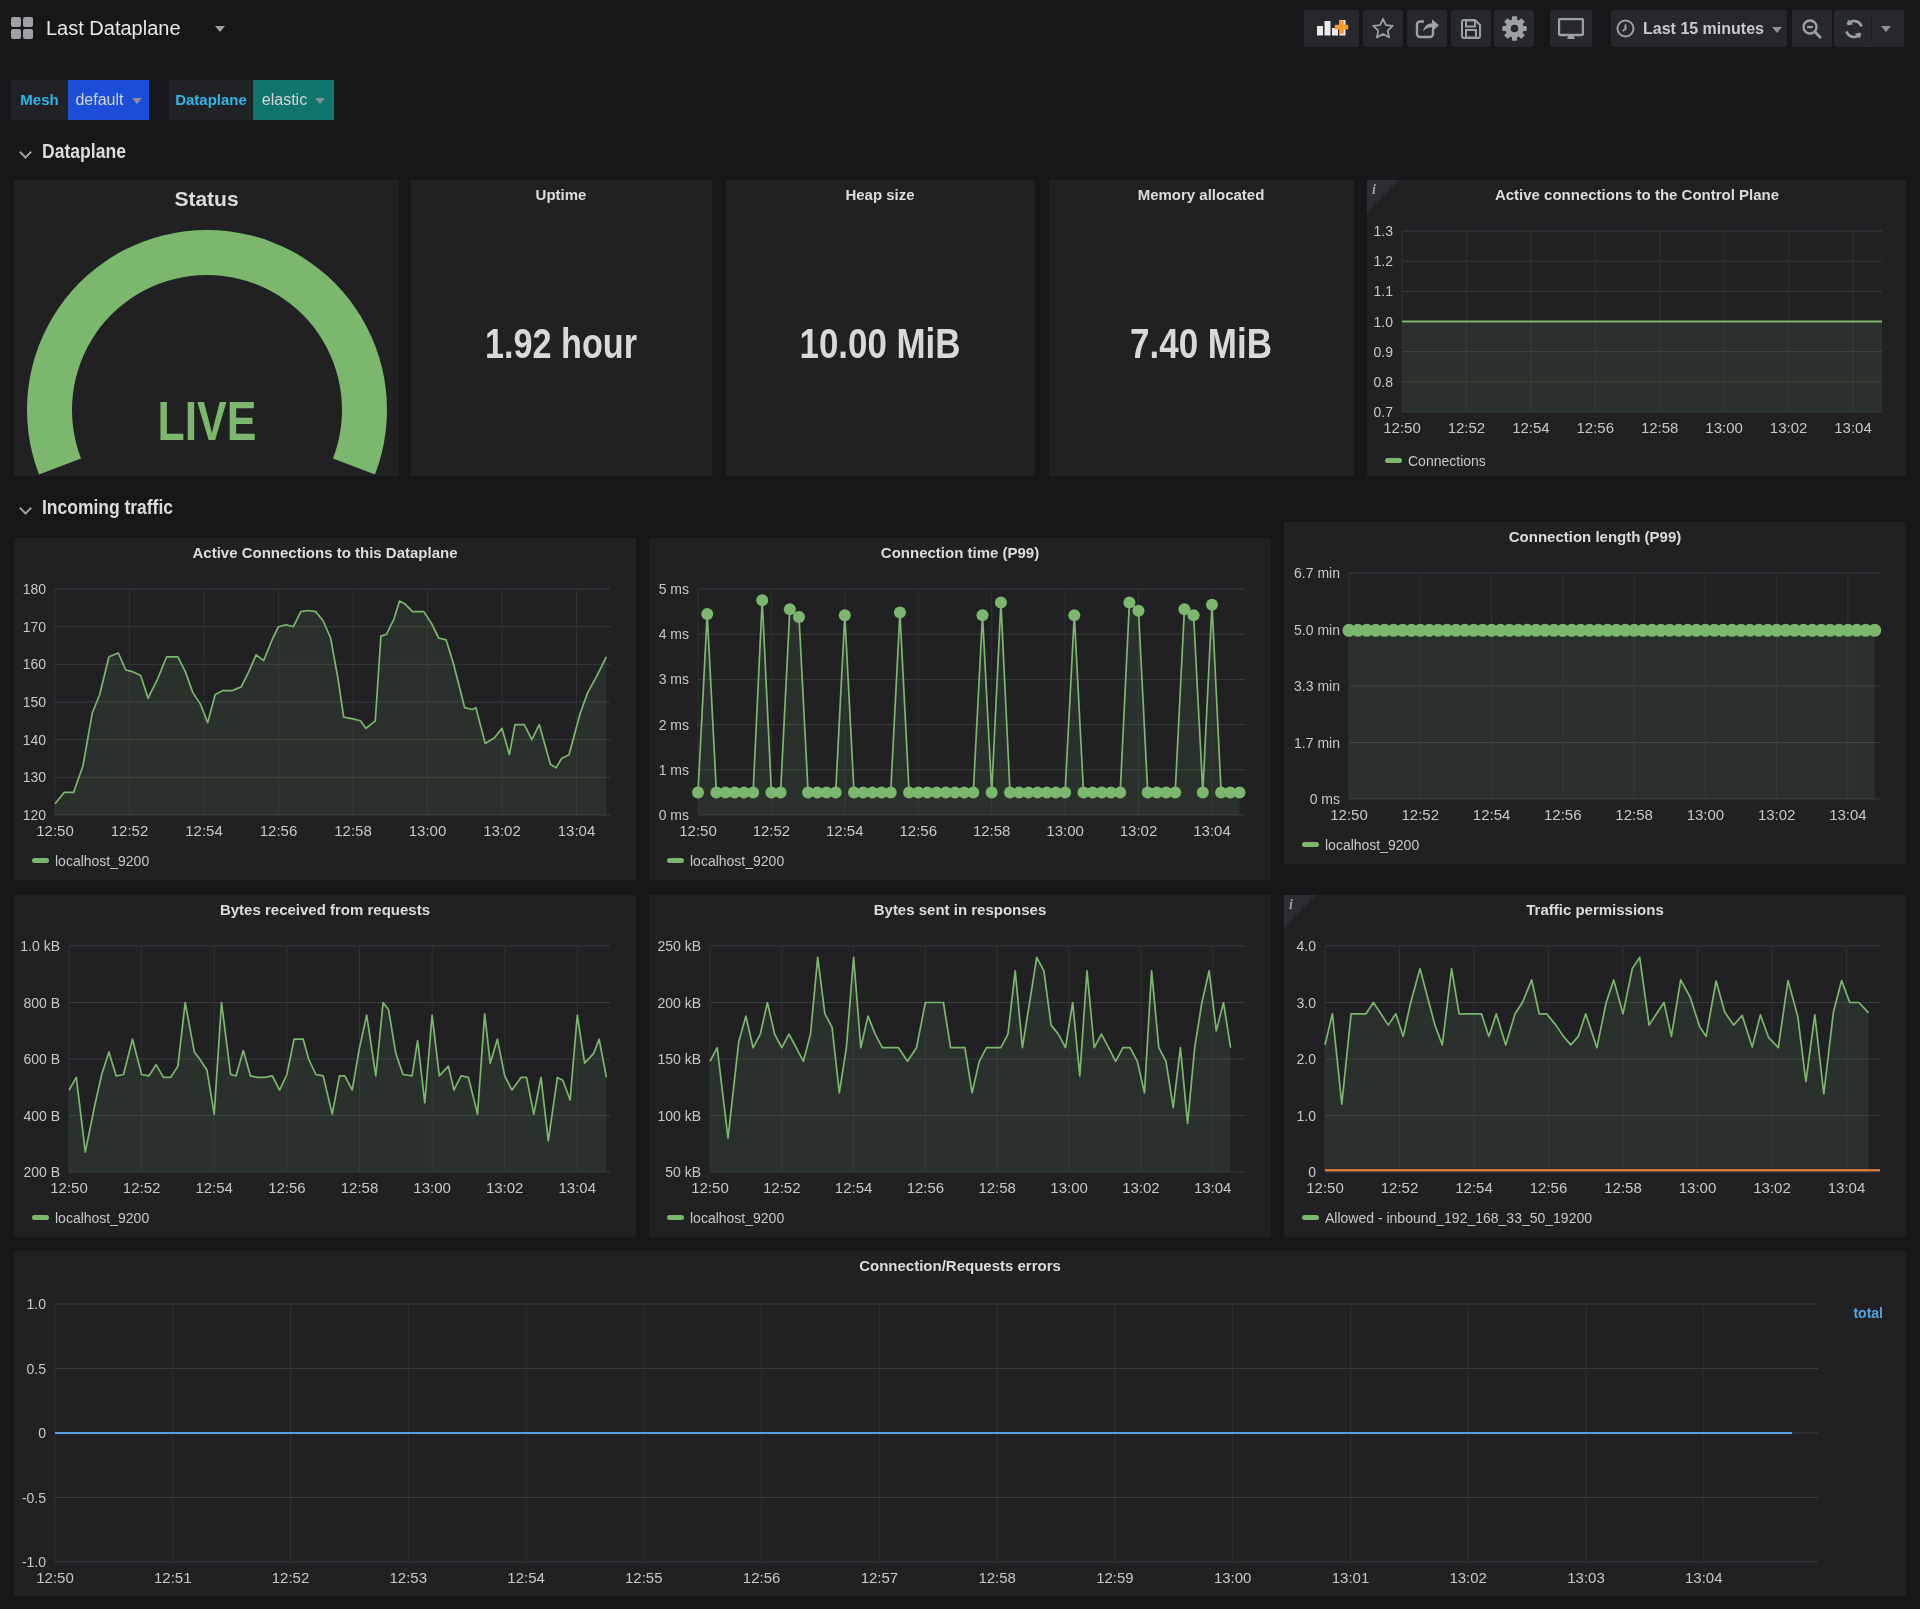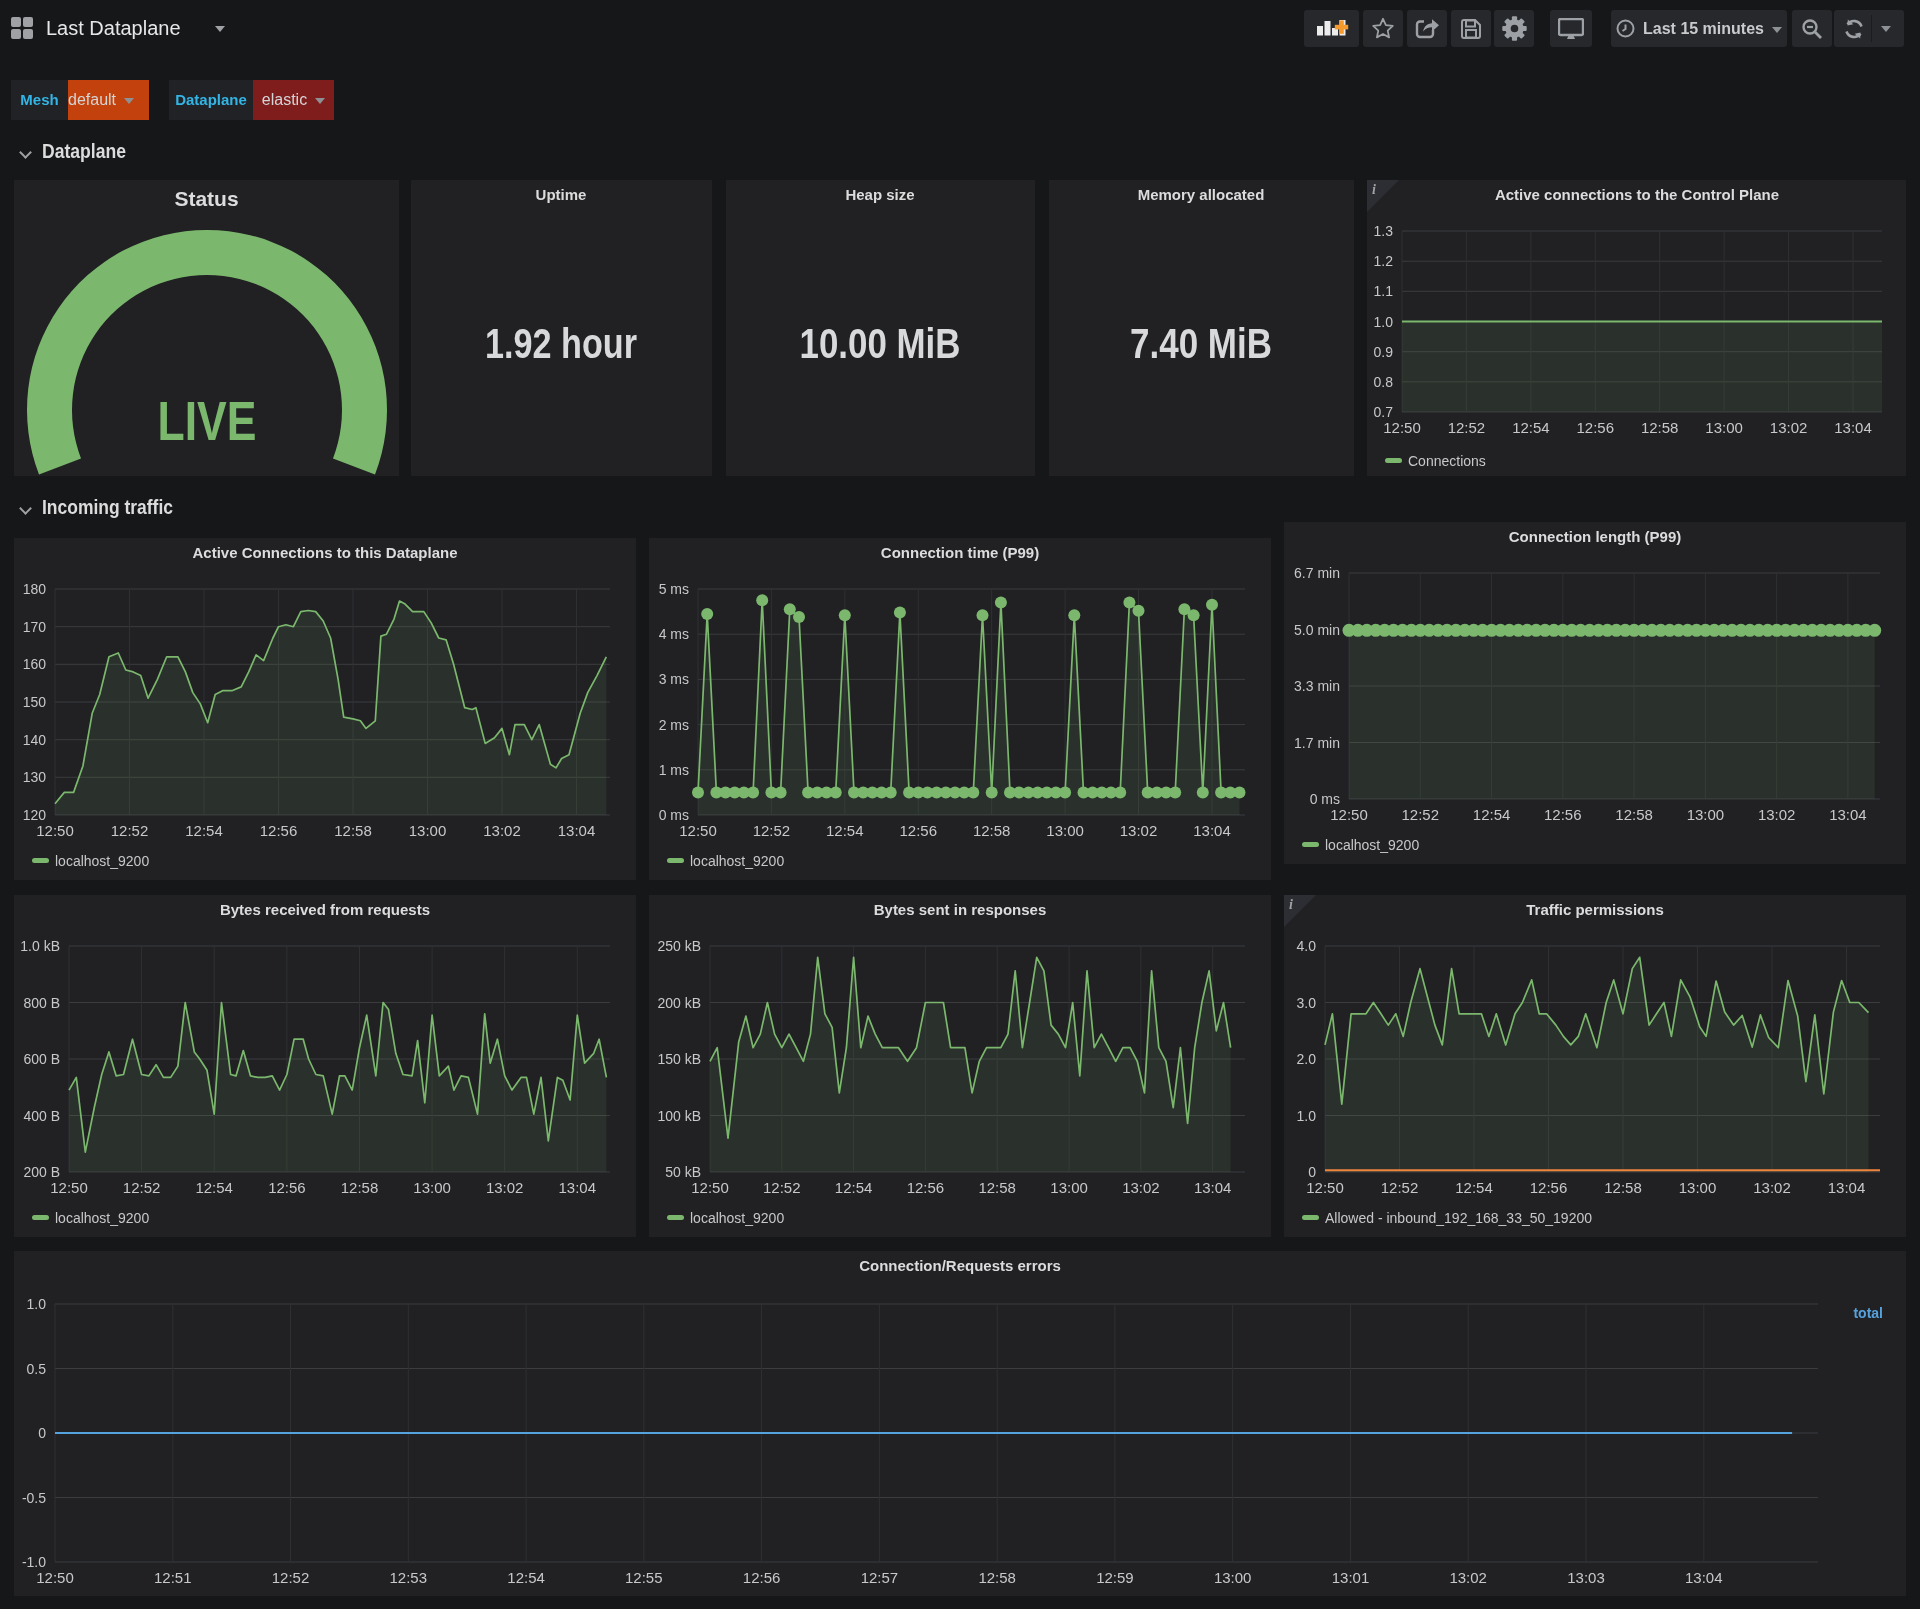--- a/index.html
+++ b/index.html
@@ -71,25 +71,25 @@
 <div class="btn" style="left:1834px;width:70px"><svg width="22" height="22" style="margin:8px 0 0 9px" viewBox="0 0 22 22">
       <g fill="none" stroke="#9da0a4" stroke-width="2.6">
         <path d="M18.5 8.5 A8 8 0 0 0 4.5 6.2"></path>
         <path d="M3.5 13.5 A8 8 0 0 0 17.5 15.8"></path>
       </g>
       <path d="M4.8 1.5 L4.5 7.5 L10.3 6.2 Z" fill="#9da0a4"></path>
       <path d="M17.2 20.5 L17.5 14.5 L11.7 15.8 Z" fill="#9da0a4"></path>
     </svg><div style="position:absolute;right:13px;top:16px;width:0;height:0;border-left:5px solid transparent;border-right:5px solid transparent;border-top:6px solid #8d9094"></div><div style="position:absolute;right:32px;top:5px;bottom:5px;width:1px;background:#1b1c1f"></div></div>
 <div style="position:absolute;left:11px;top:80px;height:40px">
 <div style="position:absolute;left:0;top:0;height:40px;width:57px;background:#202226;color:#33b5e5;font-size:15px;font-weight:bold;line-height:40px;text-align:center">Mesh</div>
-<div style="position:absolute;left:57px;top:0;height:40px;width:81px;background:#c2410c;color:#d4d5d6;font-size:16px;line-height:40px;text-align:left">default<span class="caret"></span></div>
+<div style="position:absolute;left:57px;top:0;height:40px;width:81px;background:#1d4ed8;color:#d4d5d6;font-size:16px;line-height:40px;text-align:center">default<span class="caret"></span></div>
   </div>
 <div style="position:absolute;left:169px;top:80px;height:40px">
 <div style="position:absolute;left:0;top:0;height:40px;width:84px;background:#202226;color:#33b5e5;font-size:15px;font-weight:bold;line-height:40px;text-align:center">Dataplane</div>
-<div style="position:absolute;left:84px;top:0;height:40px;width:81px;background:#7f1d1d;color:#d4d5d6;font-size:16px;line-height:40px;text-align:center">elastic<span class="caret"></span></div>
+<div style="position:absolute;left:84px;top:0;height:40px;width:81px;background:#0f766e;color:#d4d5d6;font-size:16px;line-height:40px;text-align:center">elastic<span class="caret"></span></div>
   </div>
 <div class="chev" style="left:21px;top:148px"></div>
 <svg style="position:absolute;left:42px;top:140px" width="220" height="24">
     <text x="0" y="18" font-size="21" font-weight="bold" fill="#dcdcdd" textLength="84" lengthAdjust="spacingAndGlyphs">Dataplane</text>
   </svg>
 <div class="chev" style="left:21px;top:504px"></div>
 <svg style="position:absolute;left:42px;top:496px" width="220" height="24">
     <text x="0" y="18" font-size="21" font-weight="bold" fill="#dcdcdd" textLength="131" lengthAdjust="spacingAndGlyphs">Incoming traffic</text>
   </svg>
 <div class="panel" style="left:14px;top:180px;width:385px;height:296px">

